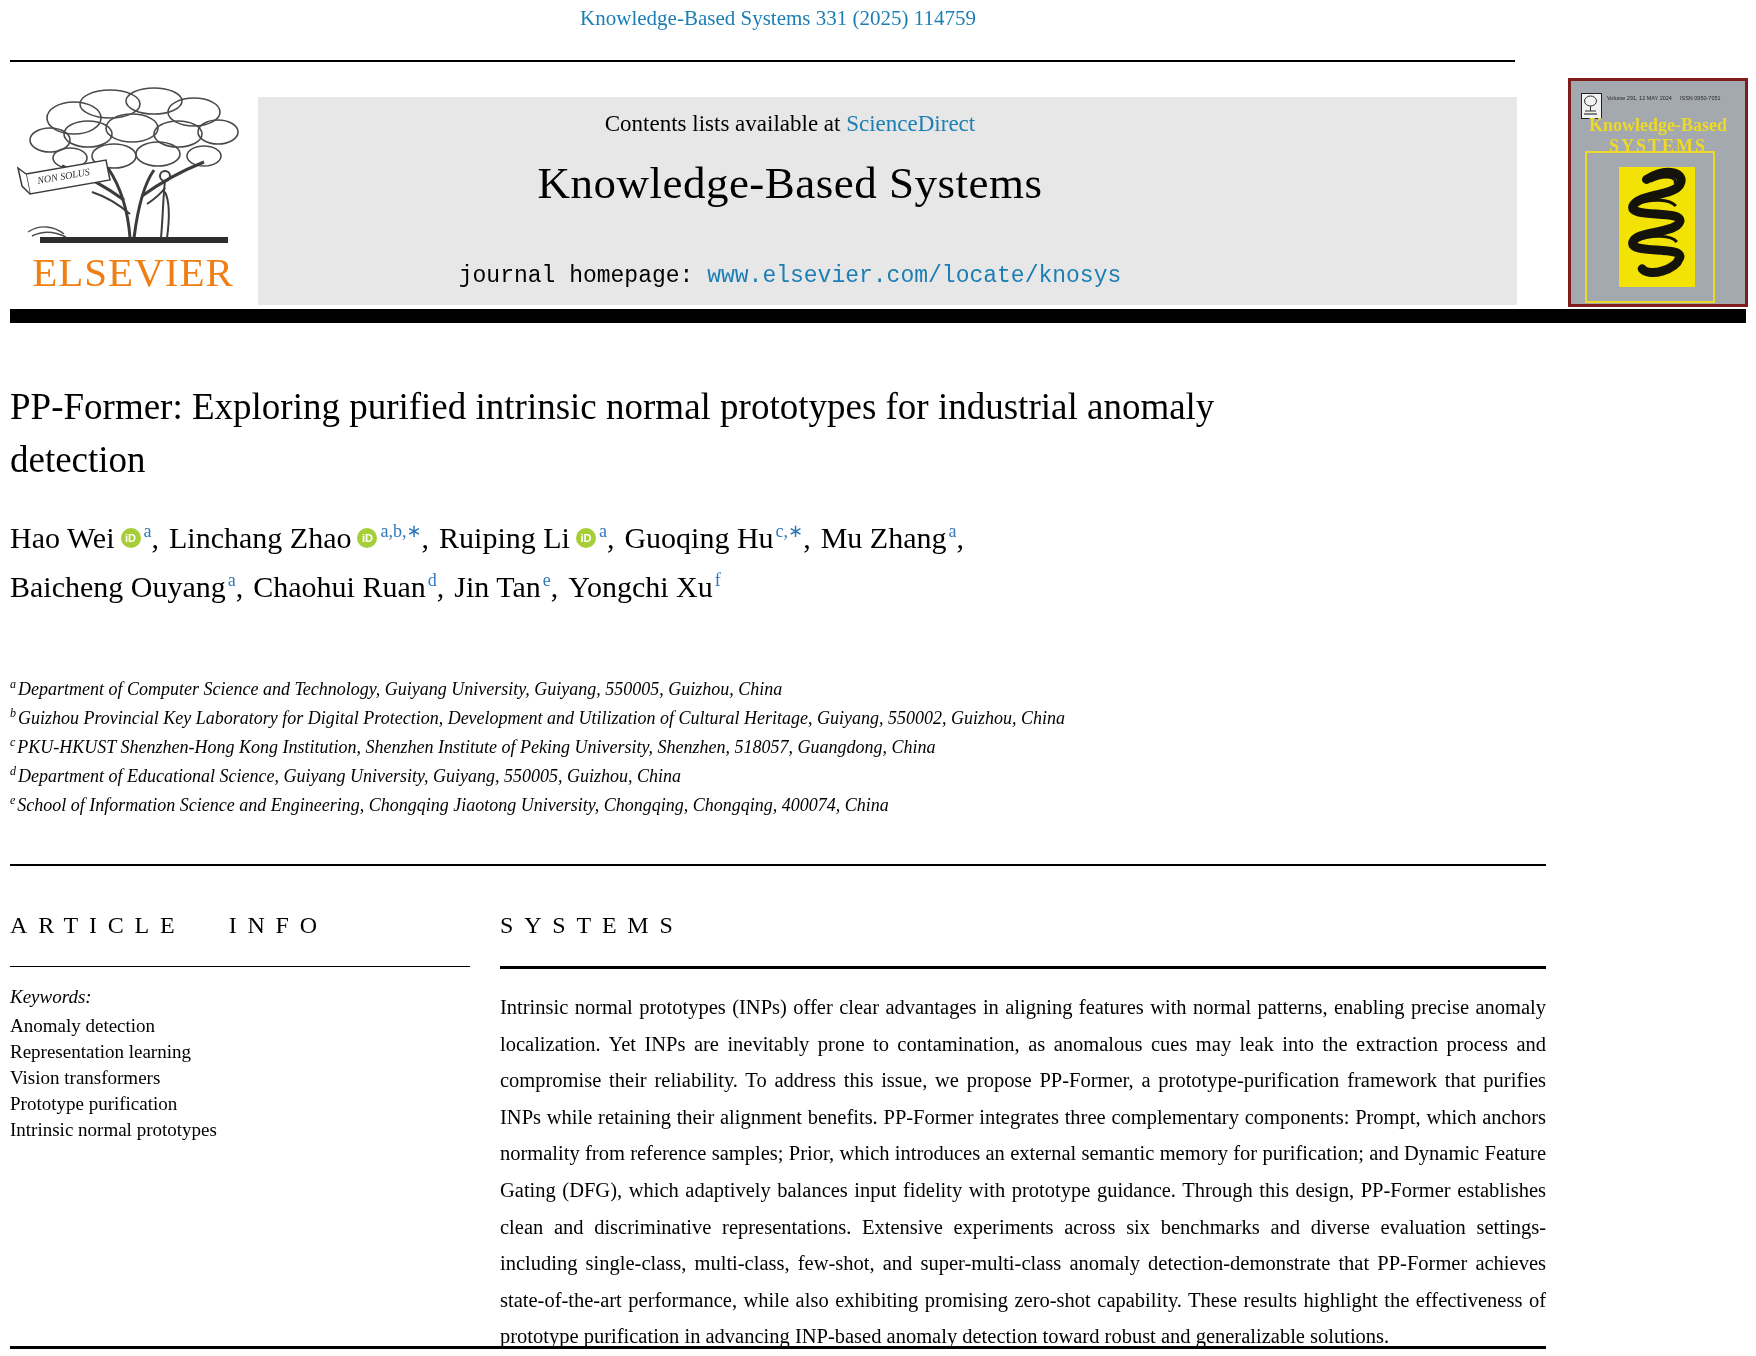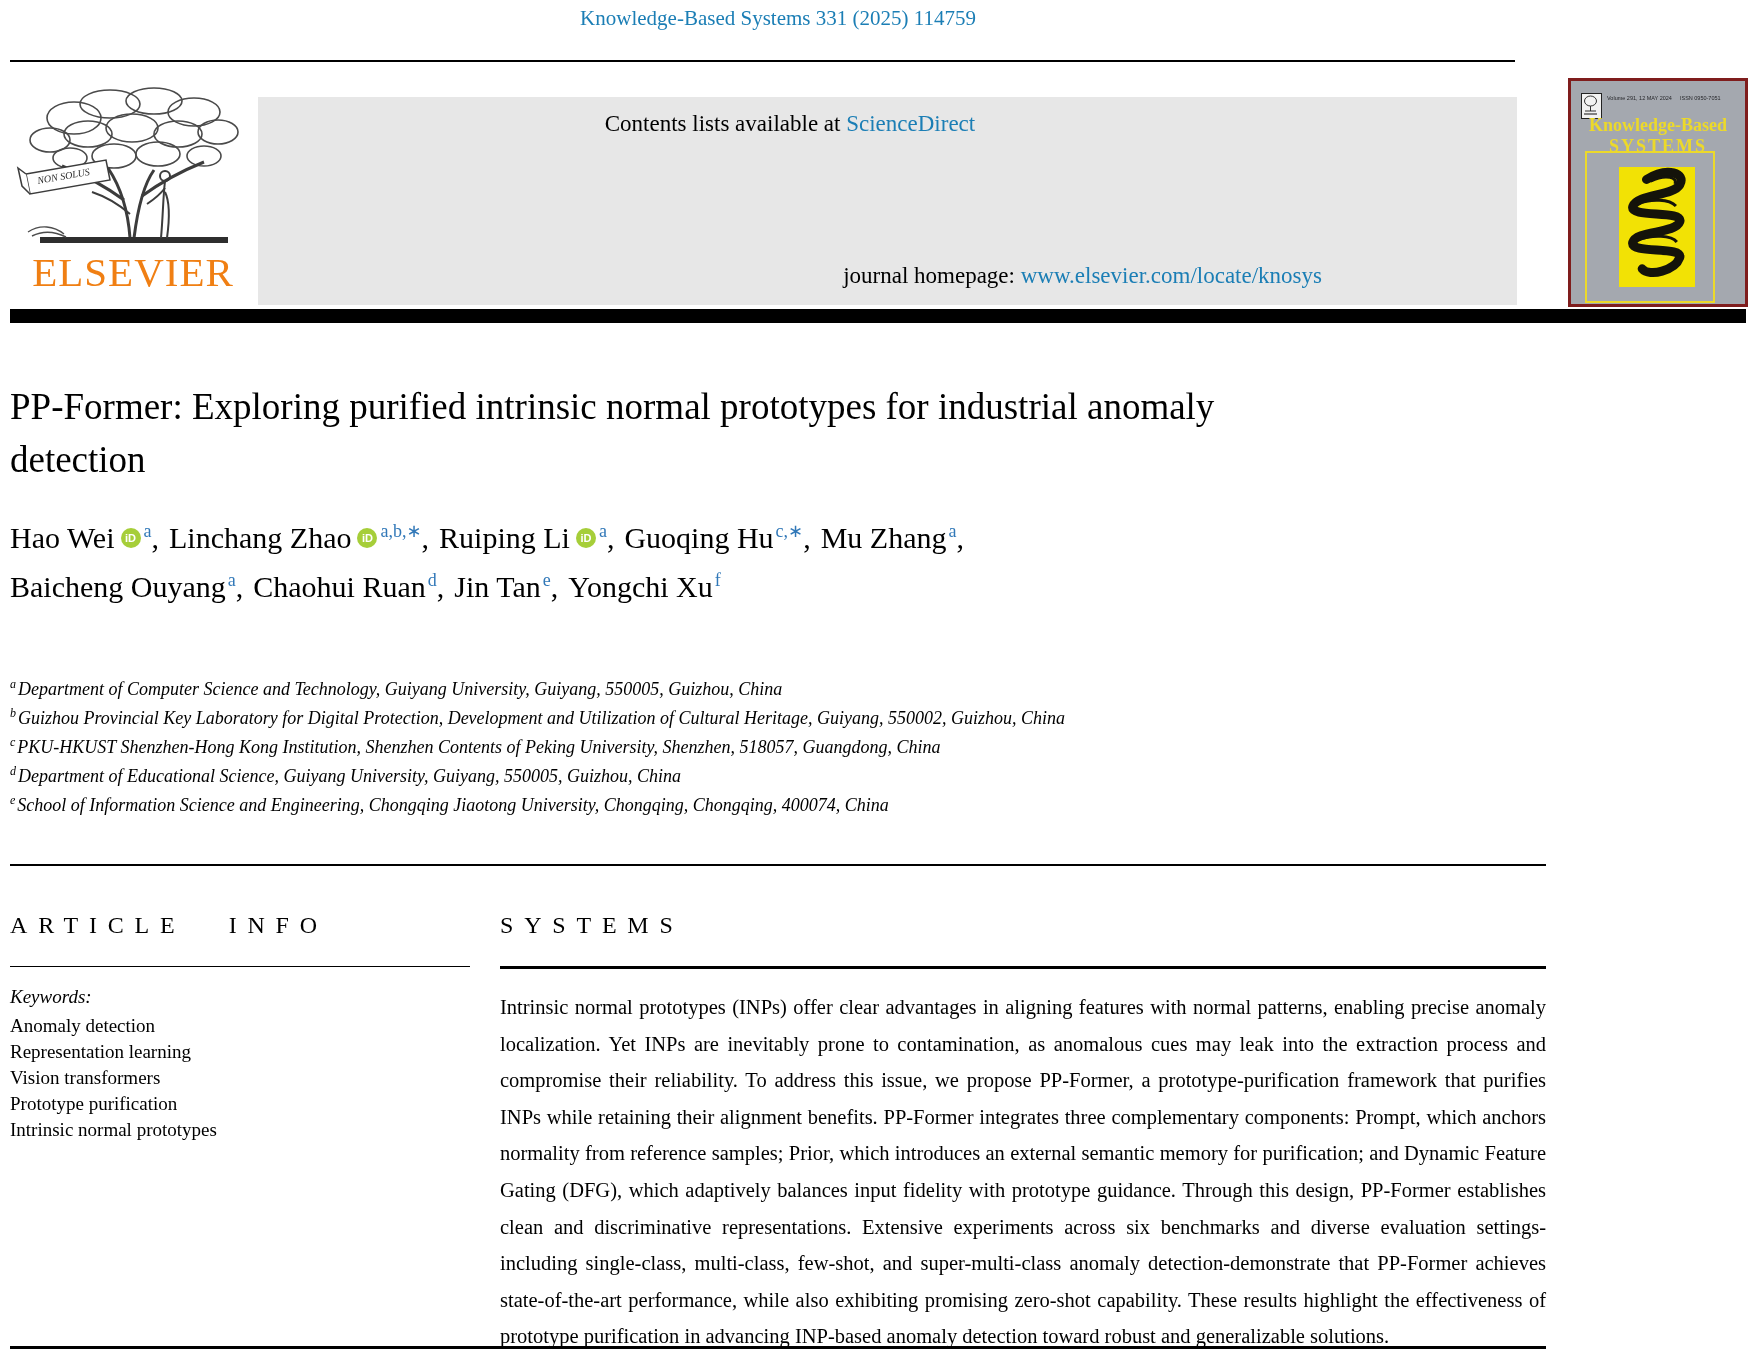--- a/index.html
+++ b/index.html
@@ -22,21 +22,21 @@
   #elsevier-logo{left:12px;top:82px;width:242px;height:210px;}
   #elsevier-logo svg{display:block;}
   #elsevier-wordmark{font-size:41px;color:var(--orange,#f07f13);letter-spacing:1px;margin-top:-2px;text-align:center;width:100%;}
 
   
   #journal-box{left:258px;top:97px;width:1259px;height:208px;background:var(--graybox,#e7e7e7);}
   #journal-box-inner{position:absolute;left:0;top:0;width:1064px;height:100%;text-align:center;}
   #contents-line{position:absolute;top:14px;width:100%;font-size:23px;}
   #contents-line .link{color:var(--link,#1b7eb5);}
   #journal-title{position:absolute;top:60px;width:100%;font-size:45px;letter-spacing:0.5px;}
-  #homepage-line{position:absolute;bottom:16px;width:100%;font-size:23px;font-family:Liberation Serif, serif;text-align:right;}
+  #homepage-line{position:absolute;bottom:16px;width:100%;font-size:23px;font-family:Liberation Mono, monospace;}
   #homepage-line .link{color:var(--link,#1b7eb5);}
 
   
   #cover{left:1568px;top:78px;width:180px;height:229px;background:var(--covergray,#a4a8af);border:3px solid #7f1d1d;box-sizing:border-box;}
   #cover-logo-box{position:absolute;left:10px;top:12px;width:19px;height:24px;background:#f2f2f2;border:1px solid #222;}
   #cover-issue-line{position:absolute;left:36px;top:14px;width:138px;font-size:5.5px;font-family:"Liberation Sans",sans-serif;color:#26272b;display:flex;gap:8px;white-space:nowrap;overflow:hidden;}
   #cover-title{position:absolute;left:0;top:34px;width:100%;text-align:center;color:var(--coveryellow,#ecd92a);font-weight:bold;line-height:21px;font-size:18px;}
   #cover-title .l2{letter-spacing:2px;}
   #cover-frame{position:absolute;left:14px;top:70px;width:126px;height:148px;border:2px solid var(--coveryellow,#e8d820);}
   #cover-art{position:absolute;left:48px;top:86px;width:76px;height:120px;background:#f2e205;}
@@ -111,20 +111,21 @@
   </svg>
   <div id="elsevier-wordmark">ELSEVIER</div>
 </div>
 
 <div class="abs" id="journal-box">
   <div id="journal-box-inner">
     <div id="contents-line">
       <span>Contents lists available at</span>
       <span class="link">ScienceDirect</span>
     </div>
+    <div id="journal-title">Knowledge-Based Systems</div>
     <div id="homepage-line">
       <span>journal homepage:</span>
       <span class="link">www.elsevier.com/locate/knosys</span>
     </div>
   </div>
 </div>
 
 <div class="abs" id="cover">
   <div id="cover-logo-box">
     <svg width="17" height="22" viewBox="0 0 17 22">
@@ -157,21 +158,21 @@
 <div class="abs" id="article-title">PP-Former: Exploring purified intrinsic normal prototypes for industrial anomaly detection</div>
 
 <div class="abs" id="author-lines">
     <div><span class="author"><span>Hao Wei</span><span class="orcid-badge">iD</span><sup>a</sup>,</span><span class="author"><span>Linchang Zhao</span><span class="orcid-badge">iD</span><sup>a,b,∗</sup>,</span><span class="author"><span>Ruiping Li</span><span class="orcid-badge">iD</span><sup>a</sup>,</span><span class="author"><span>Guoqing Hu</span><sup>c,∗</sup>,</span><span class="author"><span>Mu Zhang</span><sup>a</sup>,</span></div>
     <div><span class="author"><span>Baicheng Ouyang</span><sup>a</sup>,</span><span class="author"><span>Chaohui Ruan</span><sup>d</sup>,</span><span class="author"><span>Jin Tan</span><sup>e</sup>,</span><span class="author"><span>Yongchi Xu</span><sup>f</sup></span></div>
   </div>
 
 <div class="abs" id="affiliations">
     <div class="affil"><sup>a</sup><span>Department of Computer Science and Technology, Guiyang University, Guiyang, 550005, Guizhou, China</span></div>
     <div class="affil"><sup>b</sup><span>Guizhou Provincial Key Laboratory for Digital Protection, Development and Utilization of Cultural Heritage, Guiyang, 550002, Guizhou, China</span></div>
-    <div class="affil"><sup>c</sup><span>PKU-HKUST Shenzhen-Hong Kong Institution, Shenzhen Contents of Peking University, Shenzhen, 518057, Guangdong, China</span></div>
+    <div class="affil"><sup>c</sup><span>PKU-HKUST Shenzhen-Hong Kong Institution, Shenzhen Institute of Peking University, Shenzhen, 518057, Guangdong, China</span></div>
     <div class="affil"><sup>d</sup><span>Department of Educational Science, Guiyang University, Guiyang, 550005, Guizhou, China</span></div>
     <div class="affil"><sup>e</sup><span>School of Information Science and Engineering, Chongqing Jiaotong University, Chongqing, Chongqing, 400074, China</span></div>
   </div>
 
 <div class="abs rule" id="rule-mid"></div>
 
 <div class="abs col-heading" id="info-heading">ARTICLE INFO</div>
 <div class="abs col-heading" id="abs-heading">SYSTEMS</div>
 
 <div class="abs rule" id="rule-info"></div>

